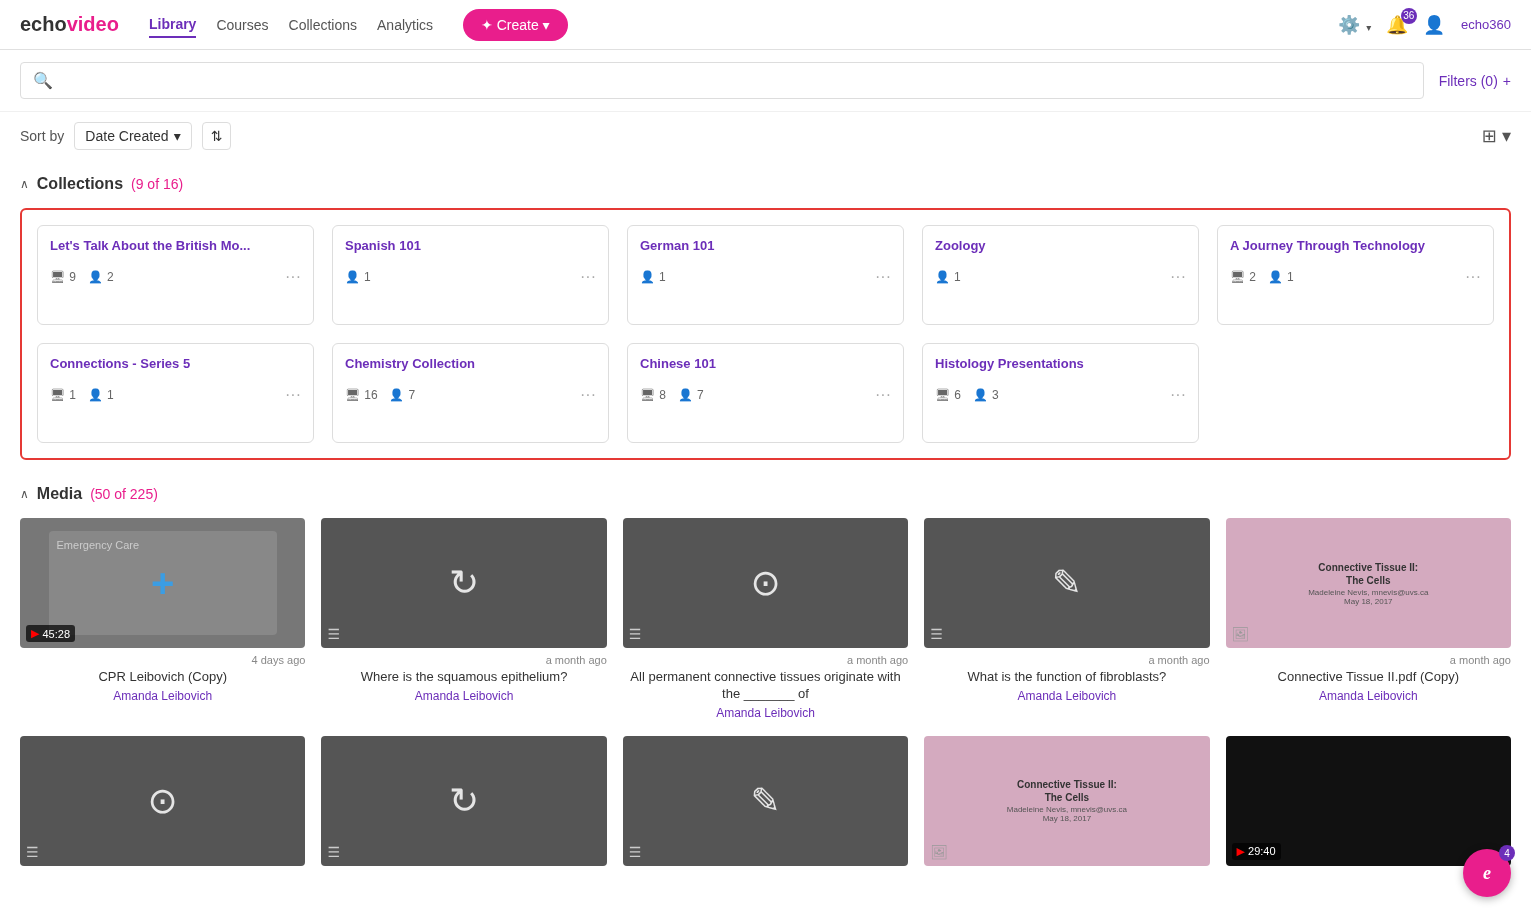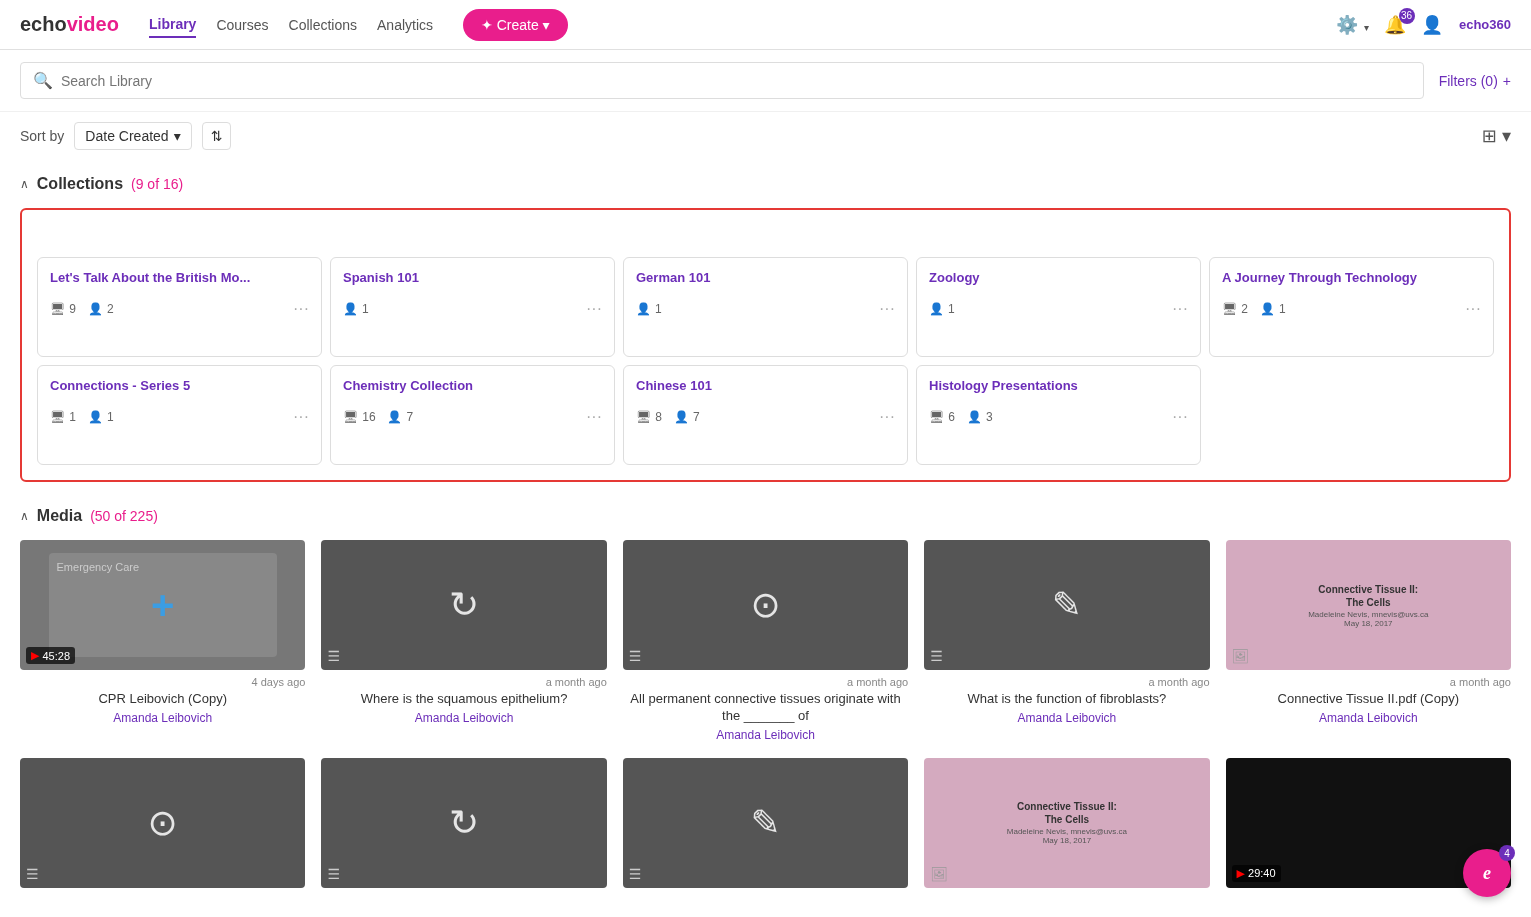--- a/index.html
+++ b/index.html
@@ -35,21 +35,21 @@
     .main { padding: 15px 20px; }
 
     
     .section { margin-bottom: 25px; }
     .section-header { display: flex; align-items: center; gap: 8px; margin-bottom: 15px; cursor: pointer; }
     .section-title { font-size: 16px; font-weight: 600; color: #333; }
     .section-count { color: #e91e8c; font-size: 14px; font-weight: normal; }
     .chevron { color: #555; font-size: 12px; }
 
     .collections-box { border: 2px solid #e53935; border-radius: 6px; padding: 15px; }
-    .collections-grid { display: grid; grid-template-columns: repeat(5, 1fr); gap: 8px; margin-top: 32px; }
+    .collections-grid { display: grid; grid-template-columns: repeat(5, 1fr); gap: 18px; }
     .collection-card { border: 1px solid #ddd; border-radius: 6px; padding: 12px; cursor: pointer; background: #fff; min-height: 100px; }
     .collection-title { color: #6c2eb9; font-size: 13px; font-weight: 600; margin-bottom: auto; }
     .collection-meta { display: flex; align-items: center; gap: 12px; margin-top: 15px; color: #666; font-size: 12px; }
     .meta-item { display: flex; align-items: center; gap: 4px; }
     .meta-dots { margin-left: auto; cursor: pointer; color: #aaa; font-size: 16px; }
     .more-btn { border: 1px solid #ddd; border-radius: 6px; padding: 12px; cursor: pointer; background: #fff; display: flex; align-items: center; justify-content: center; color: #6c2eb9; font-size: 13px; font-weight: 600; min-height: 100px; }
 
     
     .media-section { margin-top: 20px; }
     .media-grid { display: grid; grid-template-columns: repeat(5, 1fr); gap: 16px; margin-top: 10px; }
@@ -98,28 +98,27 @@
       <span>⚙️</span>
       <span style="font-size:10px;color:#555;">▾</span>
     </div>
     <div class="header-icon" style="position:relative;">
       <span>🔔</span>
       <span class="badge">36</span>
     </div>
     <div class="header-icon">
       <span>👤</span>
     </div>
-    <span style="color:#6c2eb9;font-size:13px;font-weight:700;">echo360</span>
+    <span style="color:#6c2eb9;font-size:13px;font-weight:400;">echo360</span>
   </div>
 </div>
 
 <div class="search-bar">
   <div class="search-input-wrap">
     <span style="color:#e91e8c;font-size:16px;">🔍</span>
-    <input class="search-input" type="text" placeholder="Search Library" style="">
   </div>
   <div class="filters-link">
     <span>Filters (0)</span>
     <span>+</span>
   </div>
 </div>
 
 <div class="sort-bar">
   <span class="sort-label">Sort by</span>
   <div class="sort-select">

